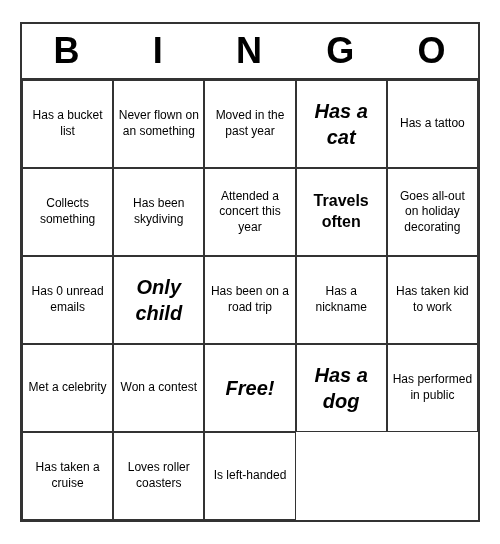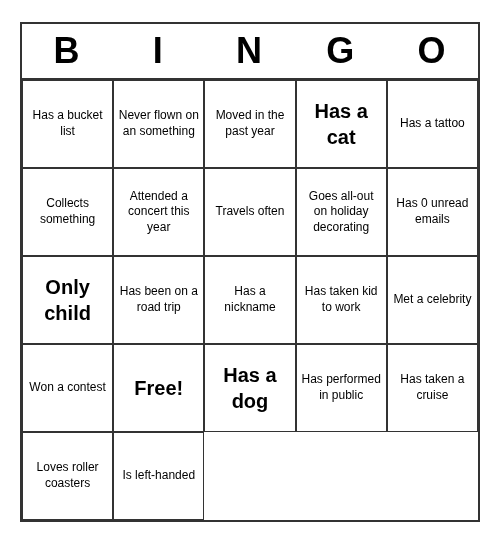--- a/index.html
+++ b/index.html
@@ -50,25 +50,26 @@
       justify-content: center;
       text-align: center;
       padding: 4px;
       font-size: 12px;
       line-height: 1.3;
     }
 
     .bingo-cell.large-text {
       font-size: 20px;
       font-weight: bold;
+      font-style: italic;
     }
 
     .bingo-cell.medium-text {
-      font-size: 12px;
-      font-weight: normal;
+      font-size: 16px;
+      font-weight: bold;
     }
   </style>
 </head>
 <body>
 
 <div class="bingo-container">
   <div class="bingo-header">
 
   <div class="bingo-letter">B</div>
       <div class="bingo-letter">I</div>
@@ -77,20 +78,21 @@
       <div class="bingo-letter">O</div>
     </div>
   <div class="bingo-grid">
 
   <div class="bingo-cell">Has a bucket list</div>
       <div class="bingo-cell">Never flown on an something</div>
       <div class="bingo-cell">Moved in the past year</div>
       <div class="bingo-cell large-text">Has a cat</div>
       <div class="bingo-cell">Has a tattoo</div>
       <div class="bingo-cell">Collects something</div>
+      <div class="bingo-cell">Has been skydiving</div>
       <div class="bingo-cell">Attended a concert this year</div>
       <div class="bingo-cell medium-text">Travels often</div>
       <div class="bingo-cell">Goes all-out on holiday decorating</div>
       <div class="bingo-cell">Has 0 unread emails</div>
       <div class="bingo-cell large-text">Only child</div>
       <div class="bingo-cell">Has been on a road trip</div>
       <div class="bingo-cell">Has a nickname</div>
       <div class="bingo-cell">Has taken kid to work</div>
       <div class="bingo-cell">Met a celebrity</div>
       <div class="bingo-cell">Won a contest</div>

